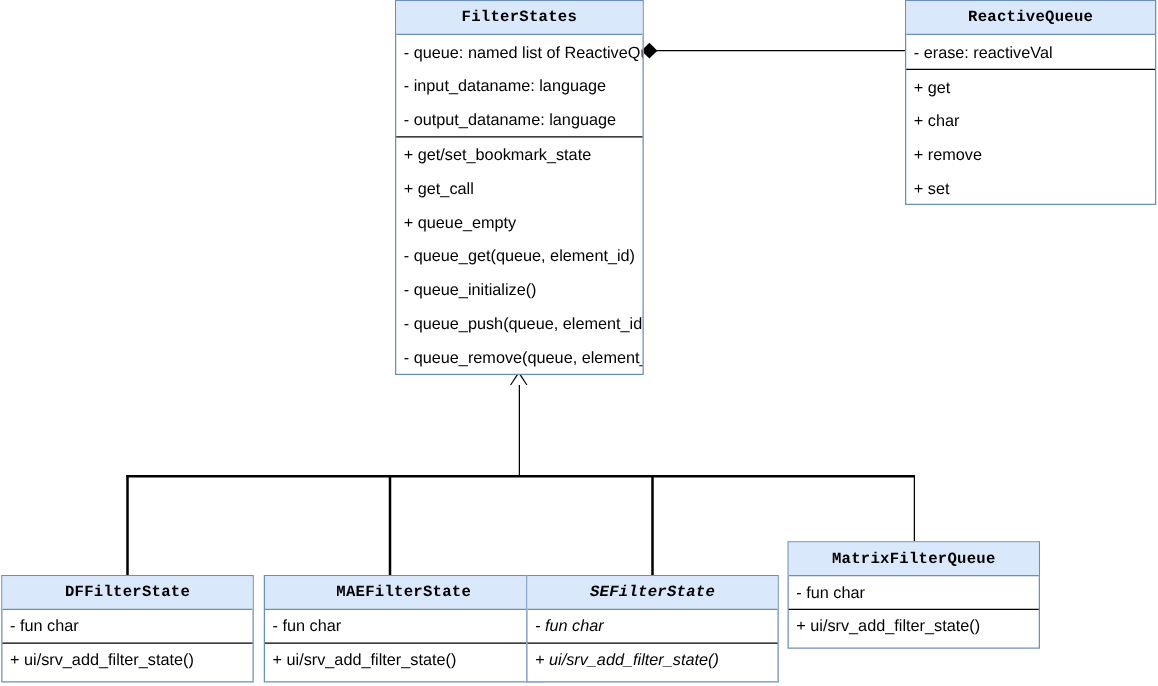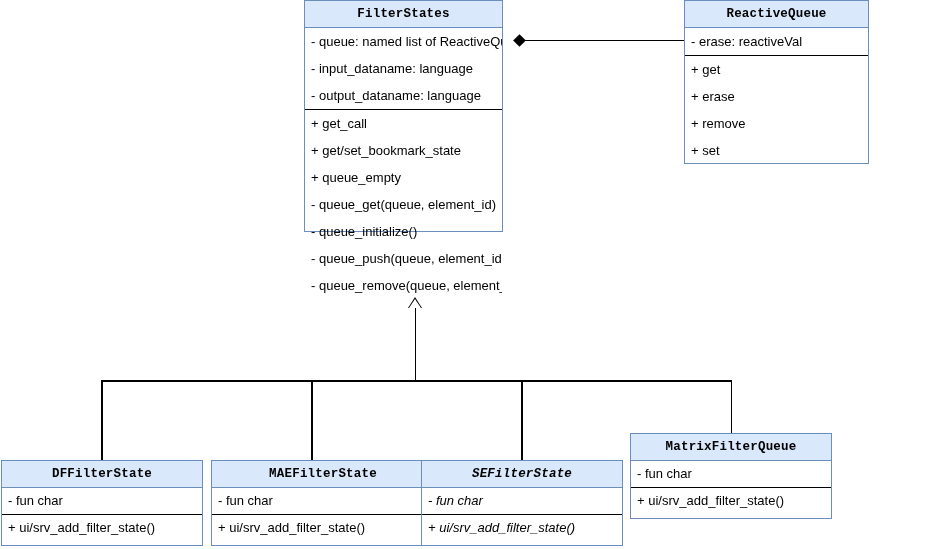--- a/index.html
+++ b/index.html
@@ -103,46 +103,46 @@
 
   <div class="edge v" style="left:414.5px; top:308px; height:73px;"></div>
 
   <div class="edge h" style="left:101px; top:380px; width:631px;"></div>
 
   <div class="edge v" style="left:101px; top:380px; height:80px;"></div>
   <div class="edge v" style="left:311px; top:380px; height:80px;"></div>
   <div class="edge v" style="left:521px; top:380px; height:80px;"></div>
   <div class="edge v" style="left:730.5px; top:380px; height:80px;"></div>
 
-  <div class="uml-class" style="left:304px; top:0px; width:199px; height:232px;">
+  <div class="uml-class" style="left:316px; top:0px; width:199px; height:300px;">
     <div class="uml-title">FilterStates</div>
     <div class="uml-section">
       <div class="uml-row tall">- queue: named list of ReactiveQueu</div>
       <div class="uml-row tall">- input_dataname: language</div>
       <div class="uml-row tall">- output_dataname: language</div>
     </div>
     <div class="uml-section divided">
+      <div class="uml-row tall">+ get/set_bookmark_state</div>
       <div class="uml-row tall">+ get_call</div>
-      <div class="uml-row tall">+ get/set_bookmark_state</div>
       <div class="uml-row tall">+ queue_empty</div>
       <div class="uml-row tall">- queue_get(queue, element_id)</div>
       <div class="uml-row tall">- queue_initialize()</div>
       <div class="uml-row tall">- queue_push(queue, element_id)</div>
       <div class="uml-row tall">- queue_remove(queue, element_id</div>
     </div>
   </div>
 
-  <div class="uml-class" style="left:684px; top:0px; width:185px; height:164px;">
+  <div class="uml-class" style="left:724px; top:0px; width:201px; height:164px;">
     <div class="uml-title">ReactiveQueue</div>
     <div class="uml-section">
       <div class="uml-row tall">- erase: reactiveVal</div>
     </div>
     <div class="uml-section divided">
       <div class="uml-row tall">+ get</div>
-      <div class="uml-row tall">+ erase</div>
+      <div class="uml-row tall">+ char</div>
       <div class="uml-row tall">+ remove</div>
       <div class="uml-row tall">+ set</div>
     </div>
   </div>
 
   <div class="uml-class" style="left:1px; top:460px; width:202px; height:86px;">
     <div class="uml-title">DFFilterState</div>
     <div class="uml-section">
       <div class="uml-row">- fun char</div>
     </div>

